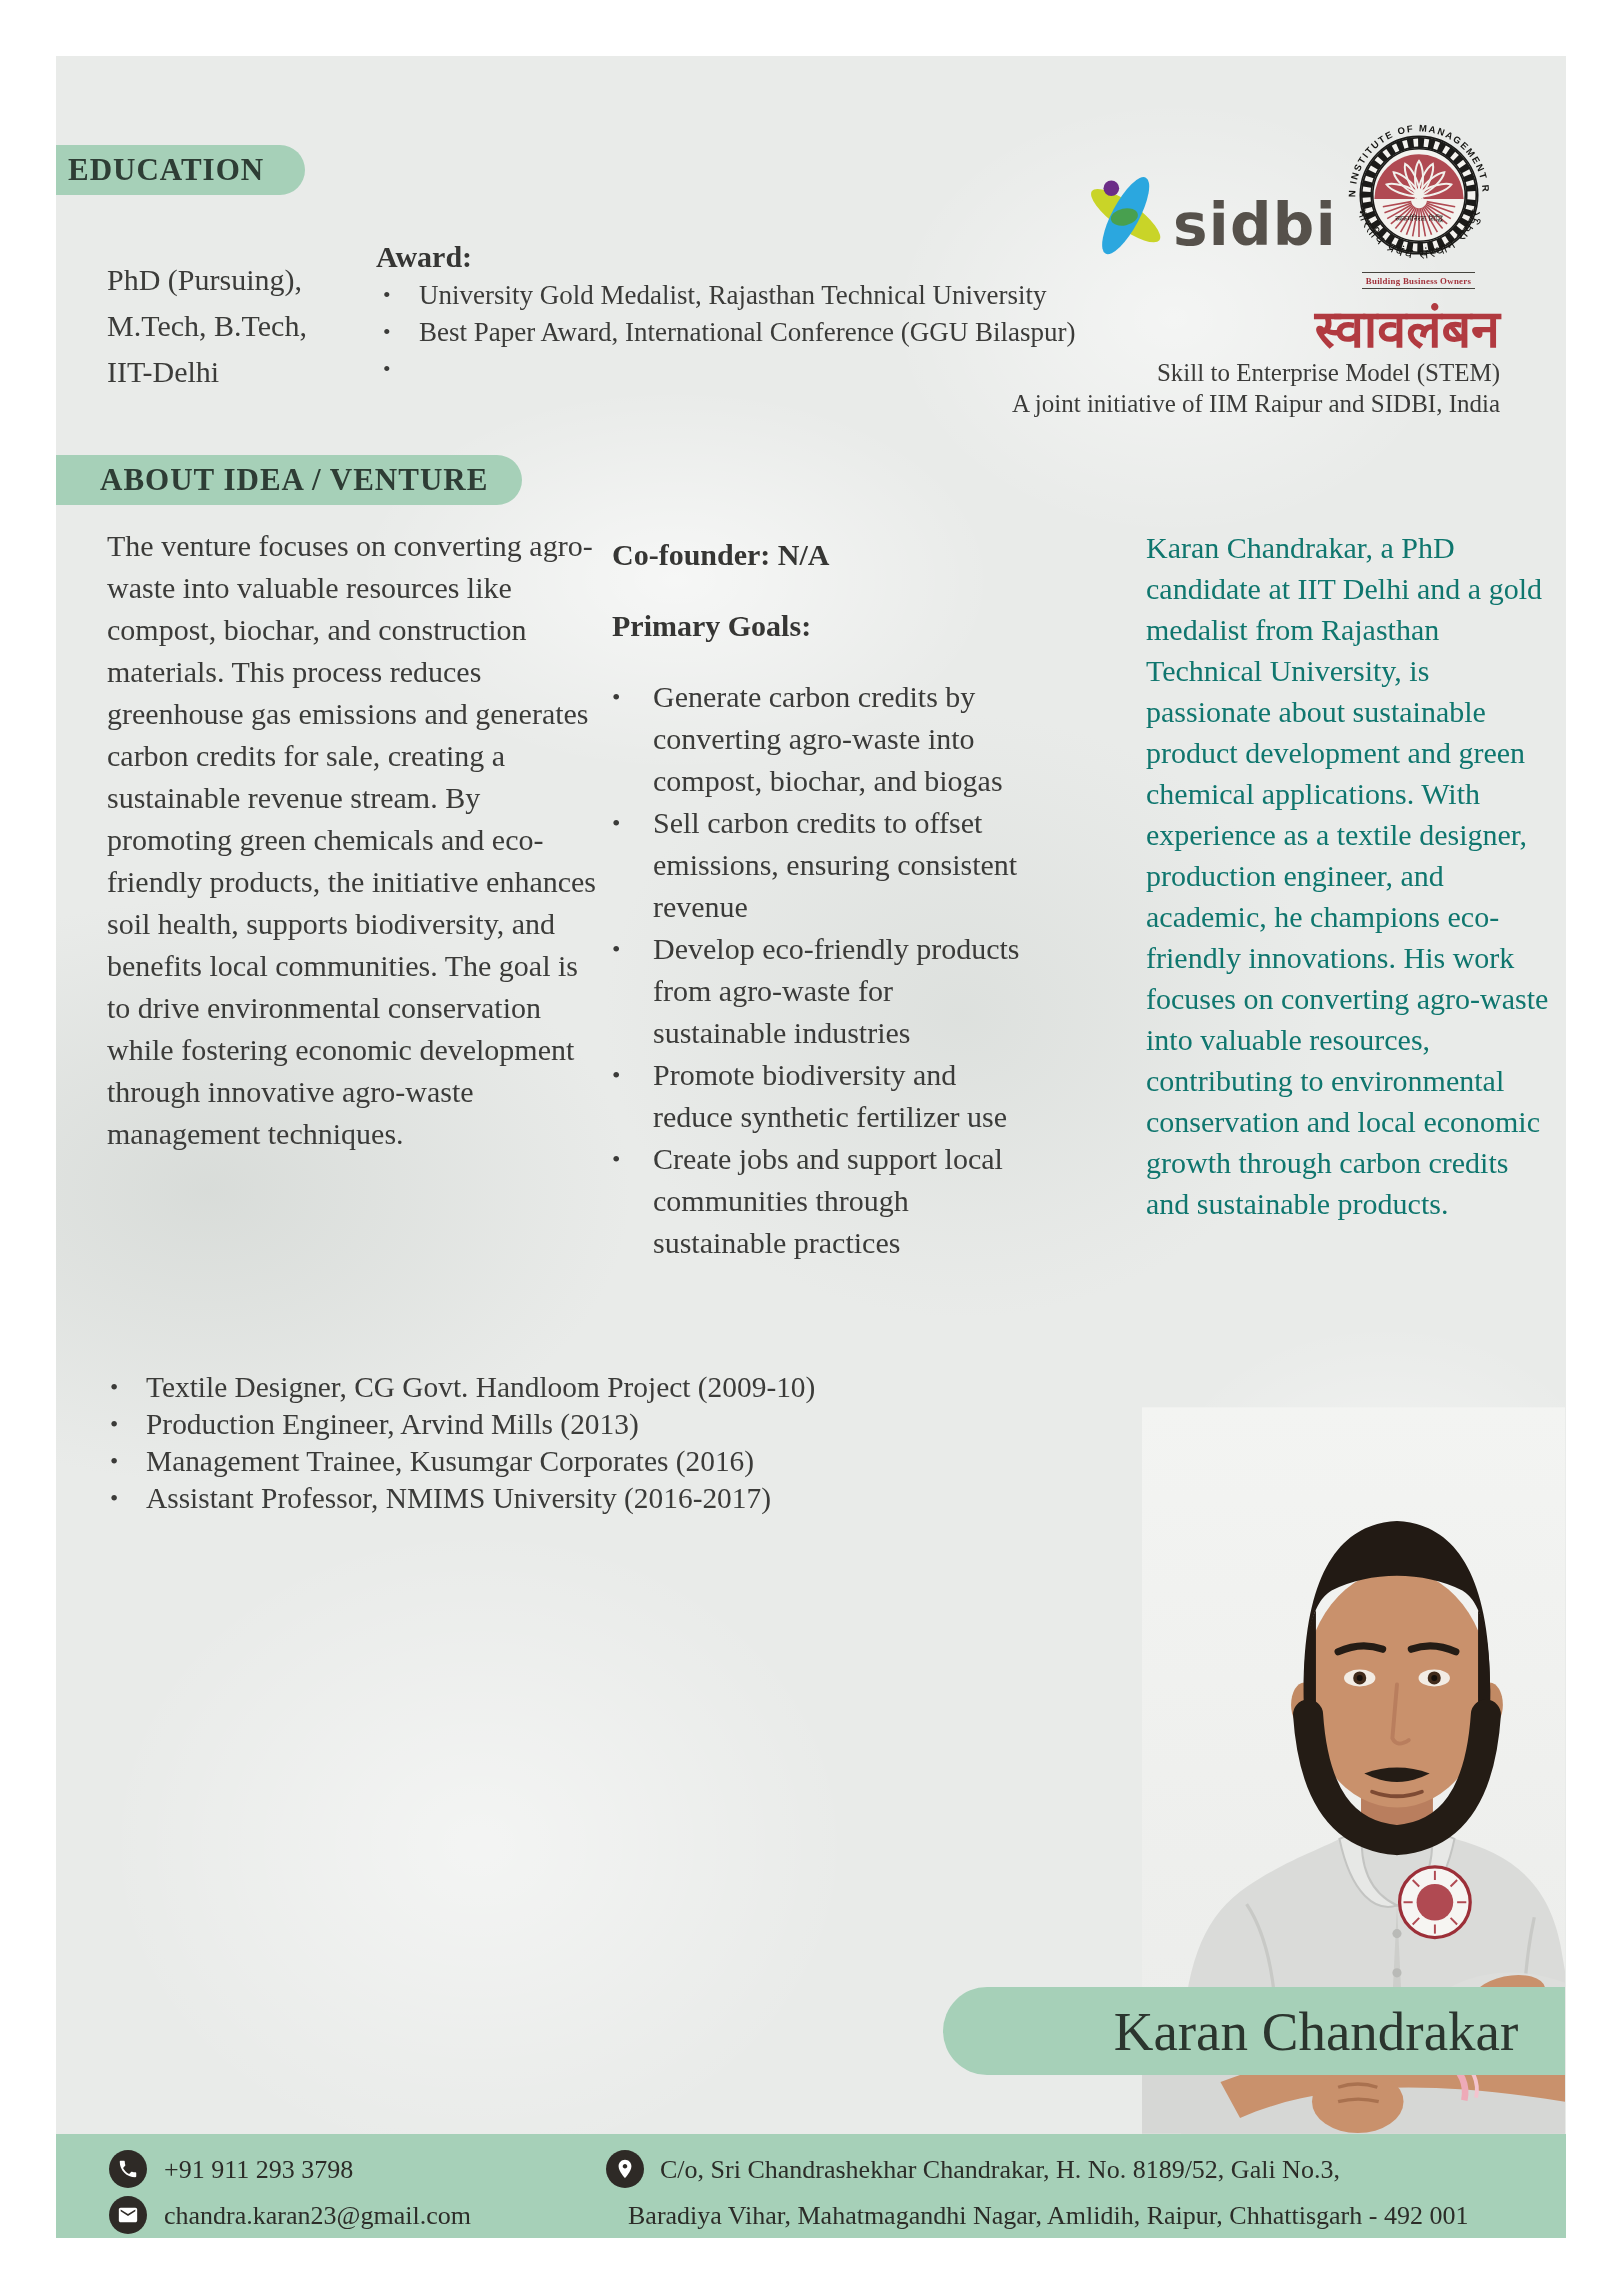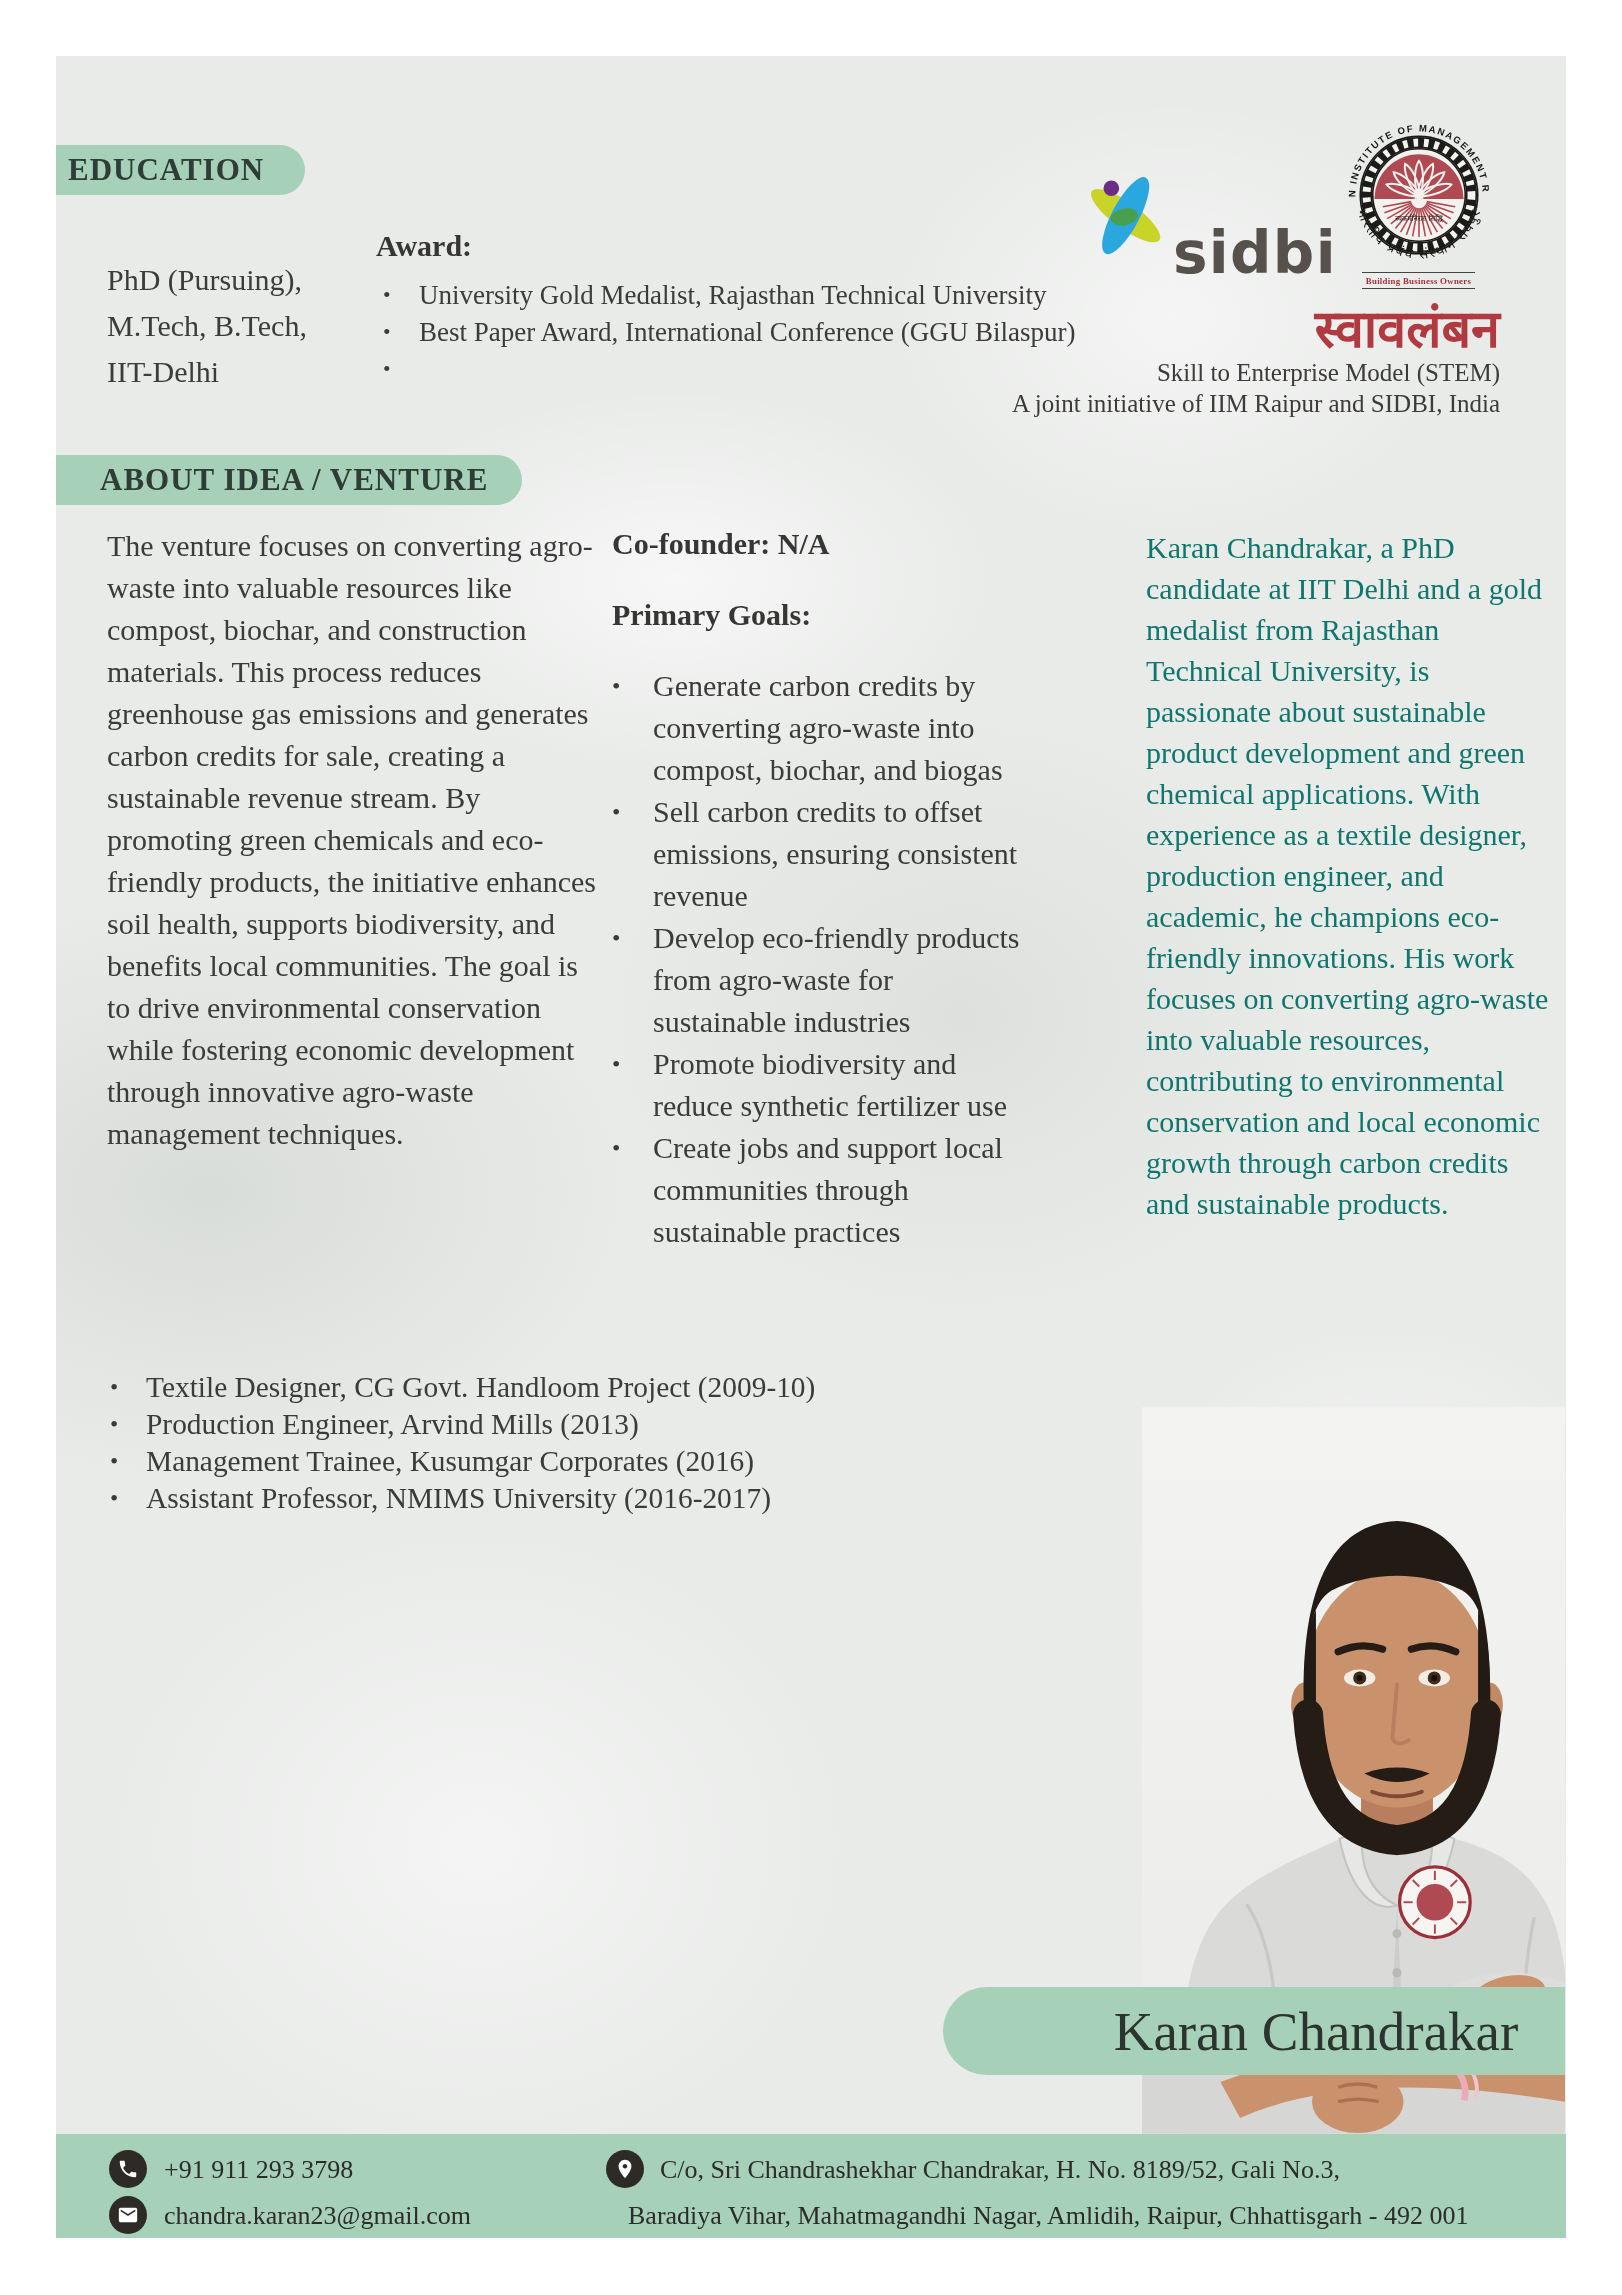--- a/index.html
+++ b/index.html
@@ -26,33 +26,33 @@
     display:flex;align-items:center;padding-left:44px;box-sizing:border-box;
     font-weight:bold;font-size:31px;letter-spacing:1px;color:#2e3d35;
   }
   .pill.edu{left:56px;top:145px;width:249px;height:50px;padding-left:12px;}
   .pill.about{left:56px;top:455px;width:466px;height:50px;}
   .pill.prof{left:56px;top:1294px;width:542px;height:50px;}
 
   .degrees{position:absolute;left:107px;top:257px;width:281px;
     font-size:30px;line-height:46px;color:#3c3c3a;}
   .award-label{position:absolute;left:376px;top:229px;font-size:30px;font-weight:bold;color:#39393七7;}
-  .award-label, .c2-head{color:#363634;}
+  .award-label, .c2-head{color:#363634;margin-top:11px;}
   ul.blts{list-style:none;margin:0;padding:0;position:absolute;}
   ul.awards{left:383px;top:277px;width:818px;font-size:27px;}
   ul.awards li{line-height:37px;}
   .blt{display:flex;align-items:flex-start;color:#3b3b39;}
   .blt .dot{flex:none;width:36px;font-size:0.8em;}
   ul.exp{left:110px;top:1369px;width:982px;font-size:29.4px;}
   ul.exp li{line-height:37px;}
 
   
   .sidbi-x{position:absolute;left:1085px;top:170px;}
   .sidbi-label{position:absolute;left:1173px;top:196px;font-family:"DejaVu Sans","Liberation Sans",sans-serif;
-    font-weight:bold;font-size:58px;line-height:1;color:#56514b;letter-spacing:1.3px;margin-top:28px;}
+    font-weight:bold;font-size:58px;line-height:1;color:#56514b;letter-spacing:1.3px;}
   .seal{position:absolute;left:1335px;top:115px;}
   .bbo{position:absolute;left:1362px;top:272px;width:113px;box-sizing:border-box;
     border-top:1.3px solid #45443e;border-bottom:1.3px solid #45443e;padding:2.6px 0;
     text-align:center;font-size:8.8px;font-weight:bold;color:#a3333c;letter-spacing:0.3px;}
   .swav{position:absolute;left:1230px;top:303px;width:270px;text-align:right;
     font-family:"DejaVu Sans","Liberation Sans",sans-serif;font-weight:bold;
     font-size:52px;line-height:1;color:#b13a40;}
   .stem{position:absolute;left:1008px;top:357px;width:492px;text-align:right;
     font-size:25px;line-height:31px;color:#3b3b39;}
 

